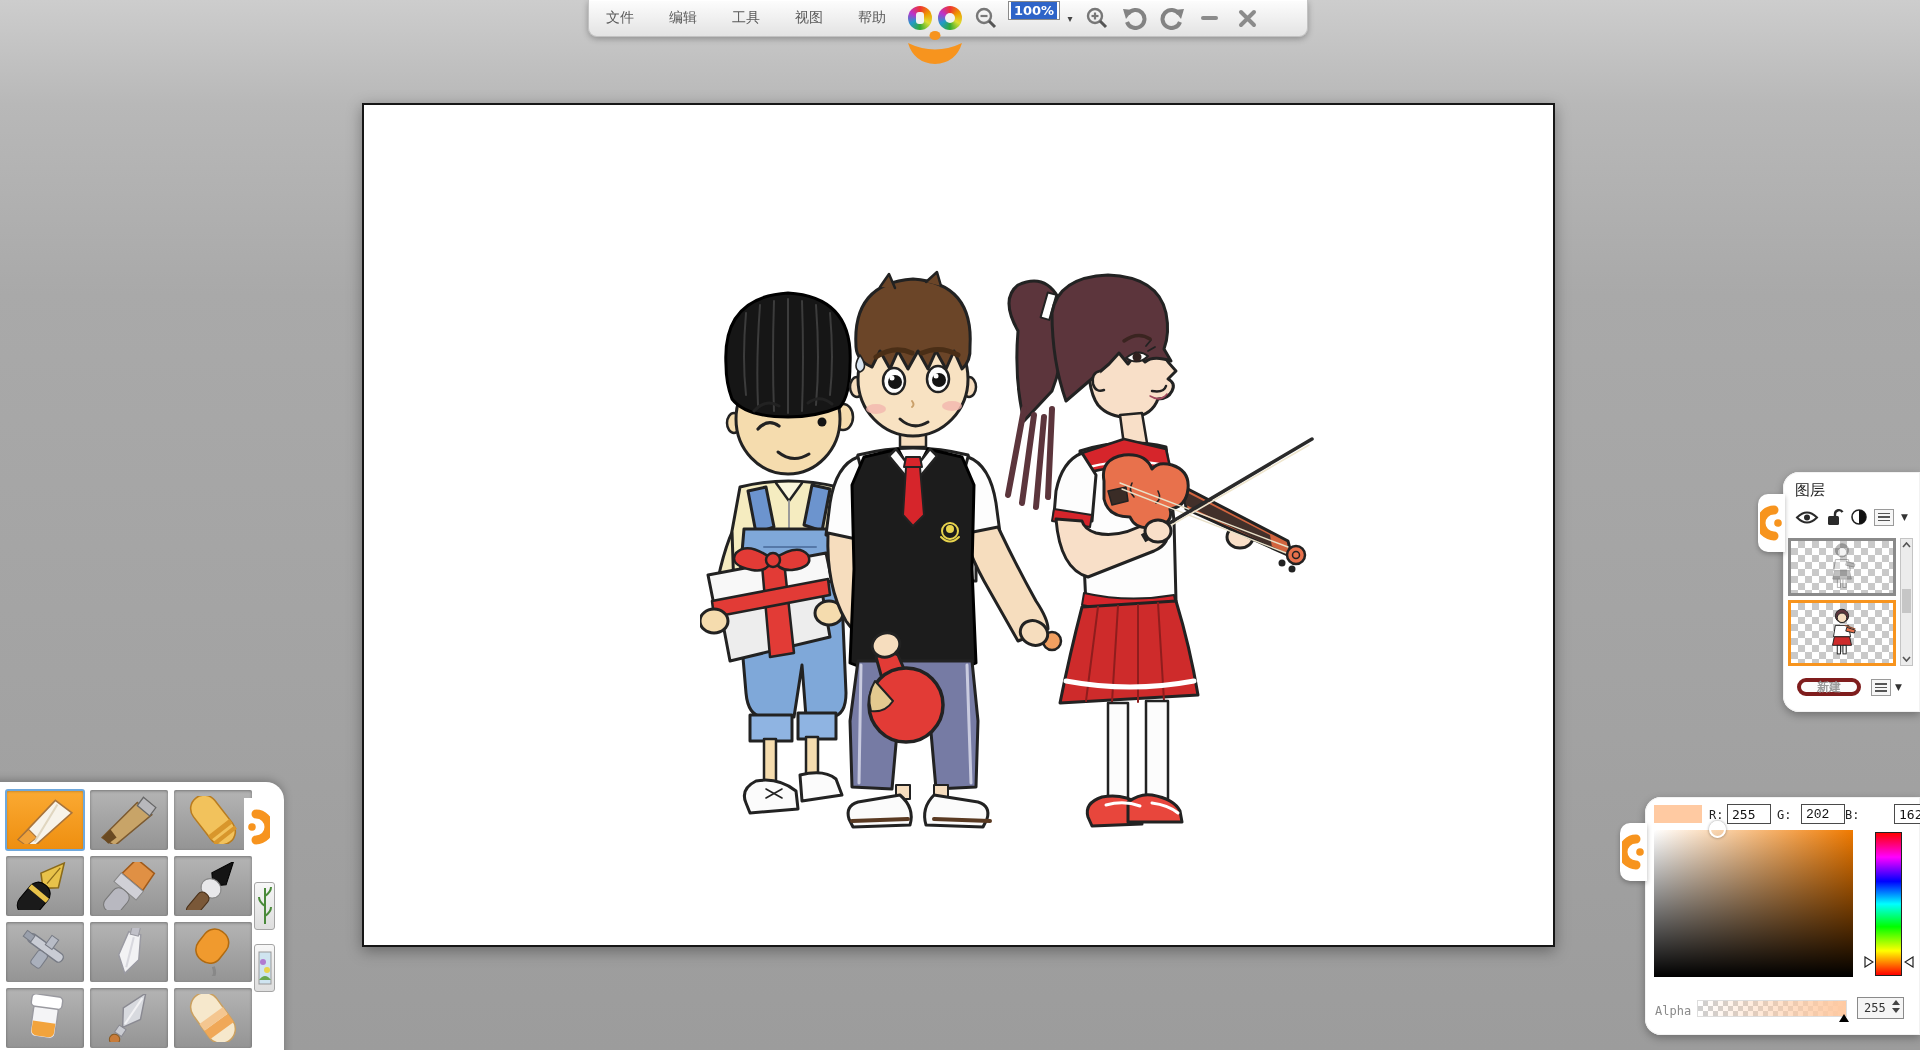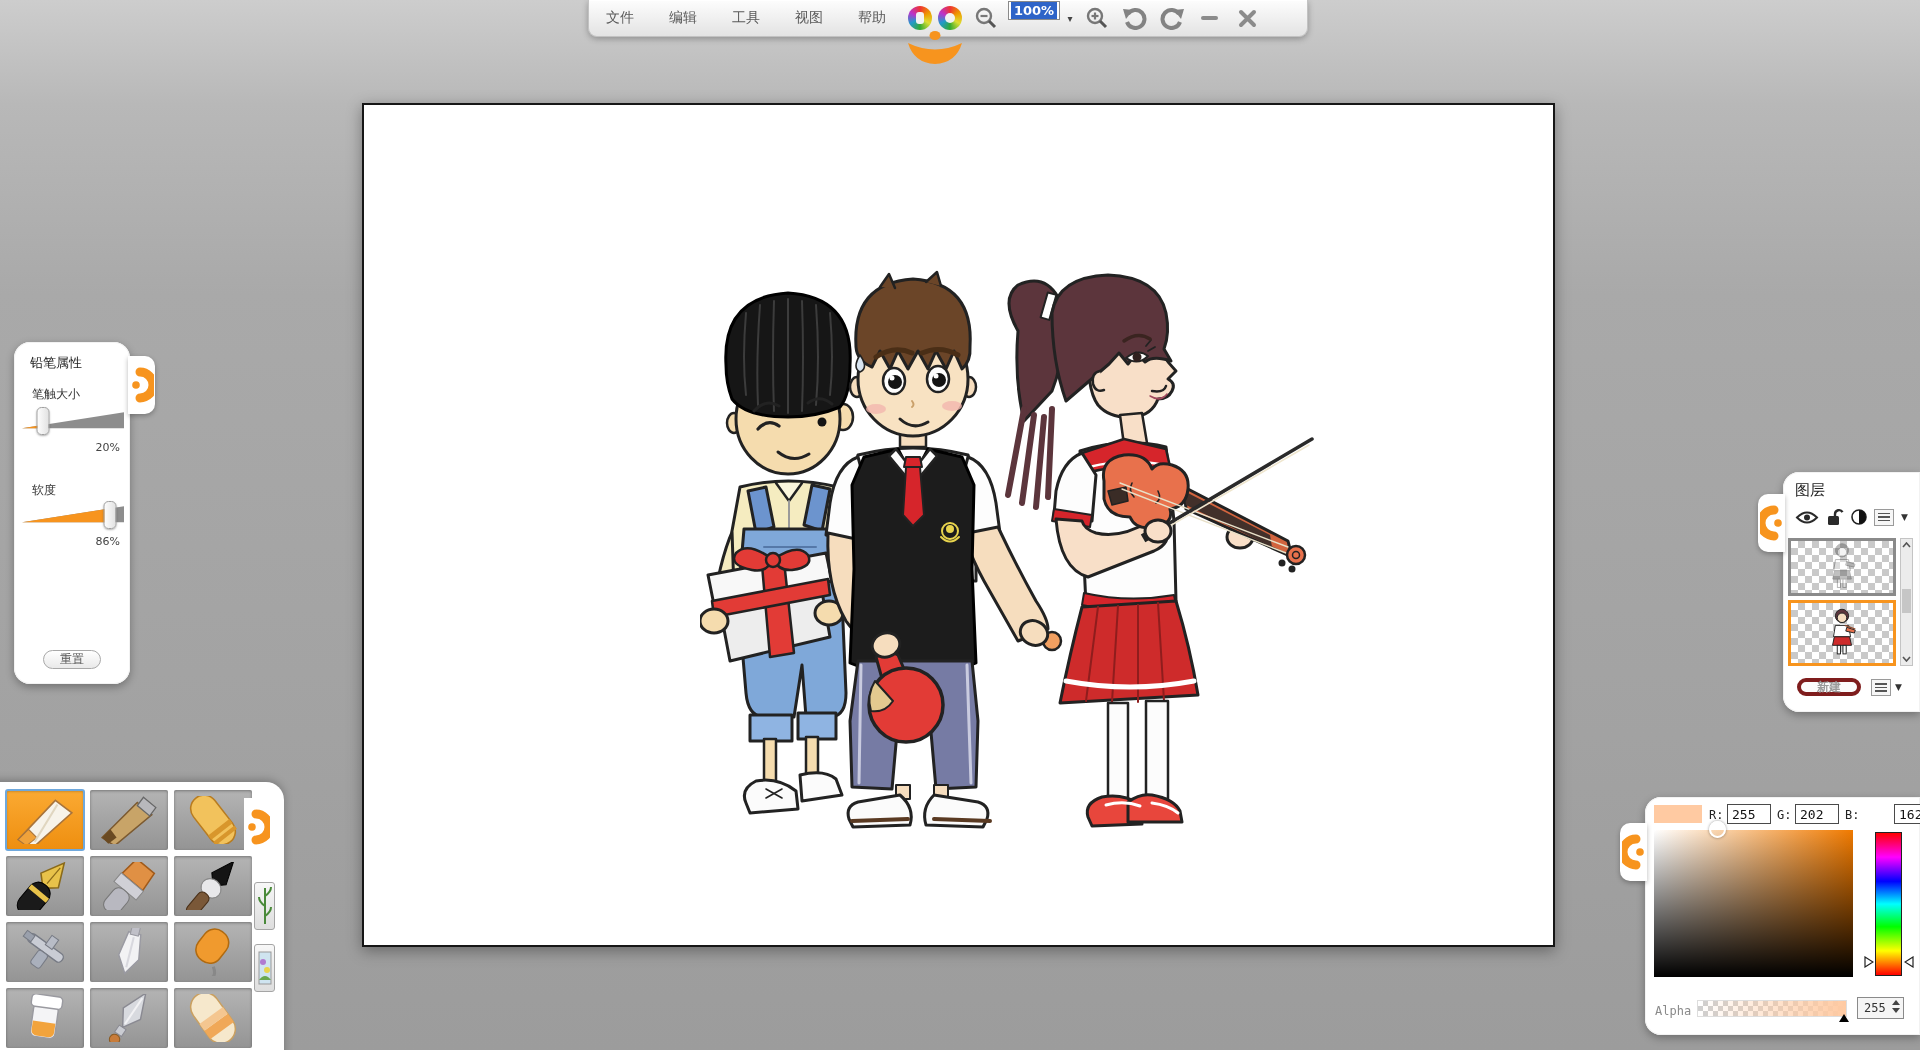--- a/index.html
+++ b/index.html
@@ -377,49 +377,20 @@
             <ellipse cx="176" cy="140" rx="10" ry="5" fill="#f3b6ae" opacity=".8"></ellipse>
             <ellipse cx="252" cy="137" rx="10" ry="5" fill="#f3b6ae" opacity=".8"></ellipse>
             <path d="M212,132 q3,4 0,6" stroke="#caa06a" stroke-width="2" fill="none"></path>
             <path d="M200,150 q13,12 28,3" stroke="#222" stroke-width="3" fill="none"></path>
           </g>
         </g>
       </svg>
     </div>
   </div>
 
-  <div class="panel pencil-panel">
-    <div class="grip right">
-      <svg width="24" height="44" viewBox="0 0 24 44">
-        <path d="M10,9 a13,13 0 0 1 0,26" fill="none" stroke="#f7941e" stroke-width="9" stroke-linecap="round"></path>
-        <circle cx="6" cy="22" r="3.8" fill="#f7941e"></circle>
-      </svg>
-    </div>
-    <div class="pp-title">铅笔属性</div>
-
-    <div class="pp-label" style="top:44px">笔触大小</div>
-    <div class="slider" style="top:66px">
-      <div class="wedge">
-        <div class="wedge-fill" style="width: 21%;"></div>
-      </div>
-      <div class="slider-handle" style="left: 21%;"></div>
-    </div>
-    <div class="pp-value" style="top:99px">20%</div>
-
-    <div class="pp-label" style="top:140px">软度</div>
-    <div class="slider" style="top:160px">
-      <div class="wedge">
-        <div class="wedge-fill" style="width: 86%;"></div>
-      </div>
-      <div class="slider-handle" style="left: 86%;"></div>
-    </div>
-    <div class="pp-value" style="top:193px">86%</div>
-
-    <div class="reset-btn">重置</div>
-  </div>
 
   <div class="tool-palette">
     <div class="tp-grid">
       <div class="tp-cell selected">
         <svg viewBox="0 0 60 46">
             <polygon points="4,42 40,4 56,16 18,50" fill="#f7f3ea" stroke="#a8743c" stroke-width="1.5"></polygon>
             <polygon points="4,42 14,32 22,40 12,48" fill="#f0a23a" stroke="#a8743c" stroke-width="1"></polygon>
             <line x1="42" y1="8" x2="20" y2="44" stroke="#e0d6c0" stroke-width="2"></line>
           </svg>
       </div>
@@ -630,21 +601,21 @@
       <svg width="24" height="44" viewBox="0 0 24 44" style="transform:scaleX(-1)">
         <path d="M10,9 a13,13 0 0 1 0,26" fill="none" stroke="#f7941e" stroke-width="9" stroke-linecap="round"></path>
         <circle cx="6" cy="22" r="3.8" fill="#f7941e"></circle>
       </svg>
     </div>
 
     <div class="cp-swatch" style="background-color: rgb(255, 202, 162);"></div>
     <span class="cp-label mono" style="left:64px">R:</span>
     <input class="cp-field mono" style="left: 82px;" value="255">
     <span class="cp-label mono" style="left:132px">G:</span>
-    <input class="cp-field mono" style="left: 150px;" value="202">
+    <input class="cp-field mono" style="left: 156px; font-family: Liberation Mono, monospace;" value="202">
     <span class="cp-label mono" style="left:200px">B:</span>
     <input class="cp-field mono" style="left: 234px; margin-left: 15px;" value="162">
 
     <div class="sv-box"></div>
     <div class="sv-cursor"></div>
 
     <div class="hue-bar"></div>
     <div class="hue-arrow" style="left:219px">
       <svg width="10" height="12" viewBox="0 0 10 12">
           <polygon points="1,1 9,6 1,11" fill="#fff" stroke="#222" stroke-width="1.2"></polygon>

